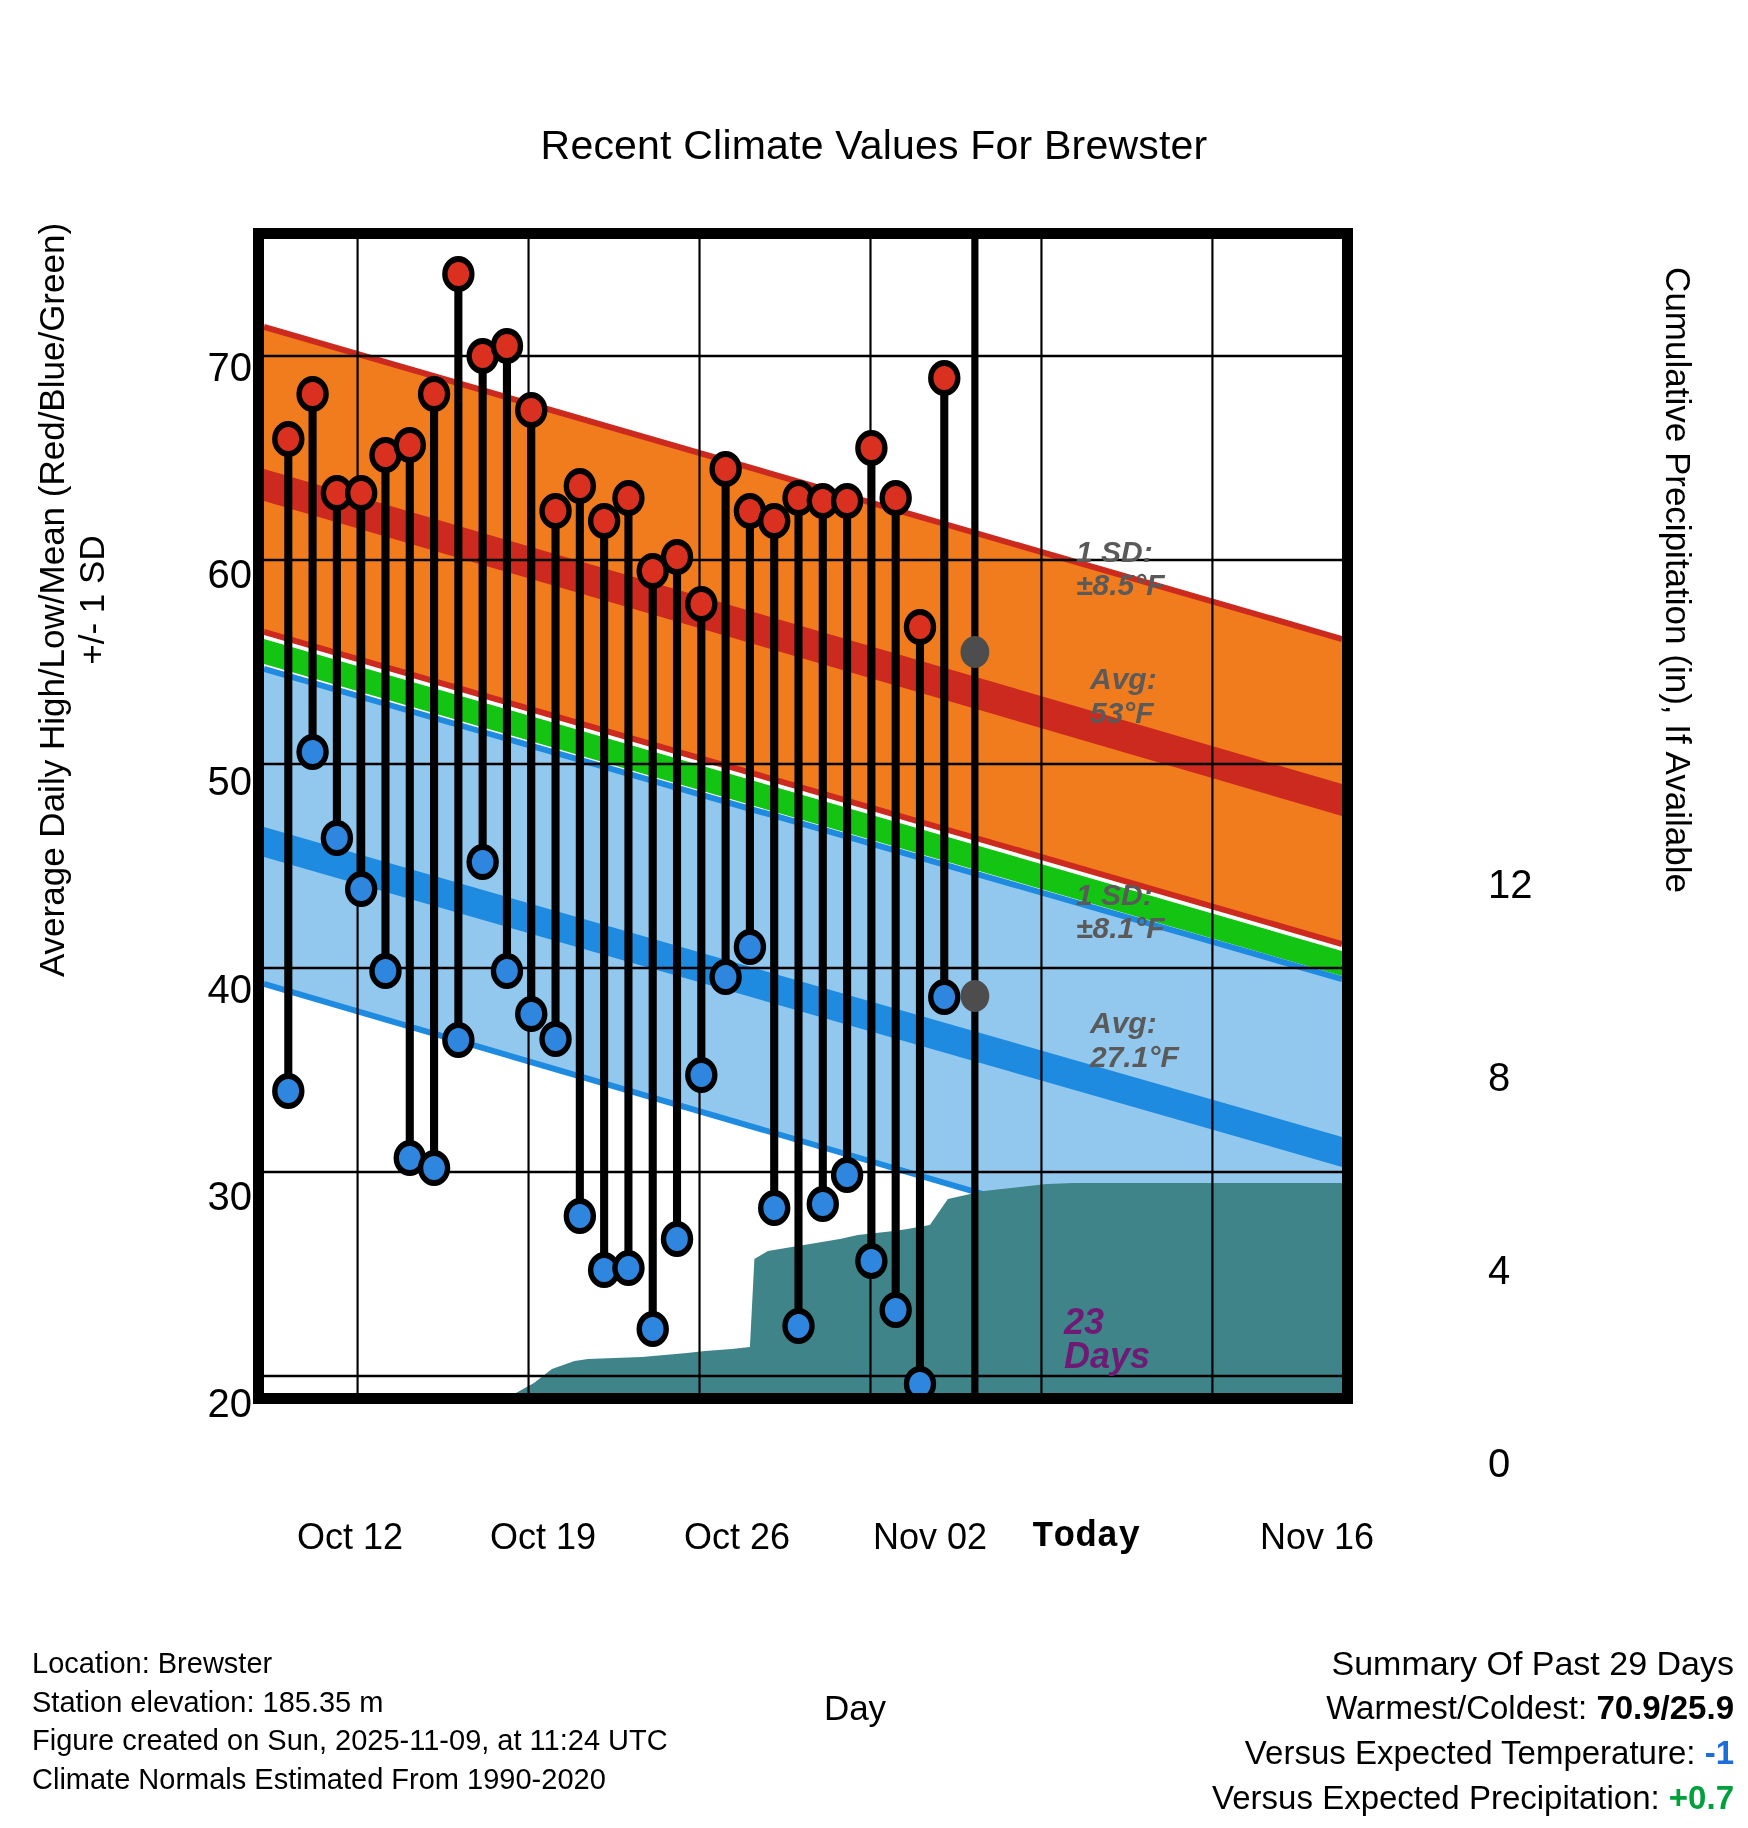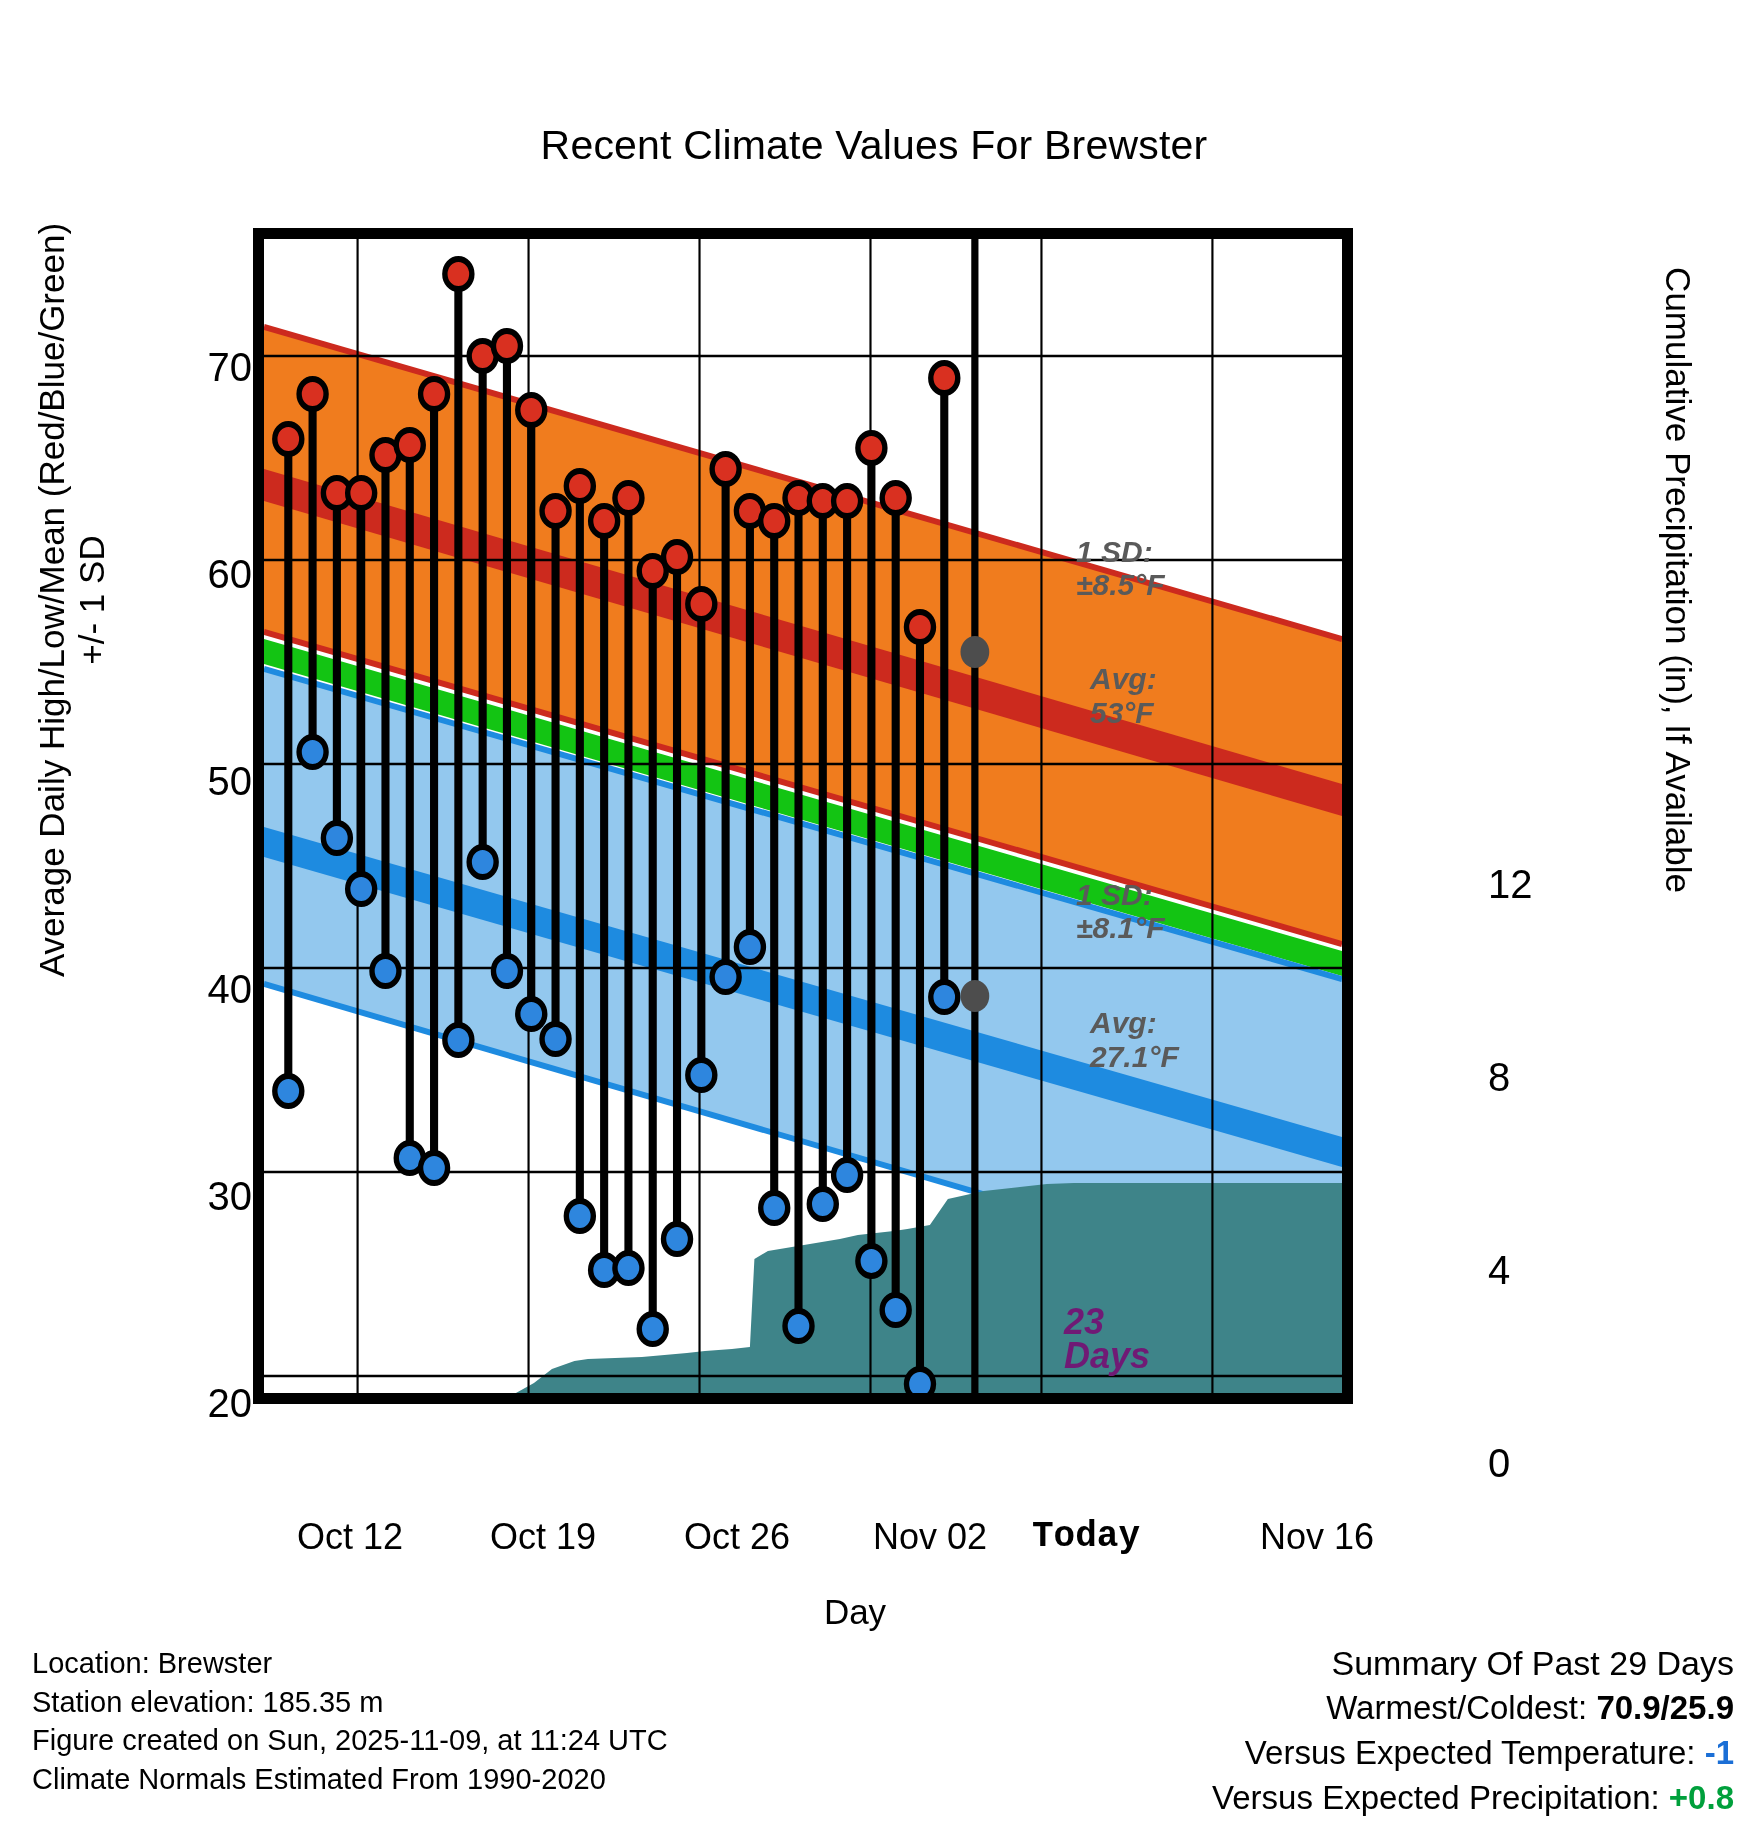--- a/index.html
+++ b/index.html
@@ -23,21 +23,21 @@
     position:absolute; left:-328px; top:560px; width:800px;
     transform:rotate(-90deg); transform-origin:center center;
     text-align:center; font-size:35px;
   }
   #ylabel-right {
     position:absolute; left:1278px; top:560px; width:800px;
     transform:rotate(90deg); transform-origin:center center;
     text-align:center; font-size:35px;
   }
   #xlabel {
-    position:absolute; left:245px; top:1592px; width:1220px; text-align:center;
+    position:absolute; left:245px; top:1688px; width:1220px; text-align:center;
     font-size:35px;
   }
 
   .ytick {
     position:absolute; right:1496px; width:180px; text-align:right;
     font-size:40px; white-space:nowrap;
   }
   .ytick-right {
     position:absolute; left:1488px; width:120px; text-align:left;
     font-size:40px; white-space:nowrap;
@@ -264,15 +264,15 @@
   <div class="row">
     <span>Warmest/Coldest:</span>
     <span class="val">70.9/25.9</span>
   </div>
   <div class="row">
     <span>Versus Expected Temperature:</span>
     <span class="val v-temp">-1</span>
   </div>
   <div class="row">
     <span>Versus Expected Precipitation:</span>
-    <span class="val v-prec">+0.8</span>
+    <span class="val v-prec">+0.7</span>
   </div>
 </div>
 
 </body></html>

